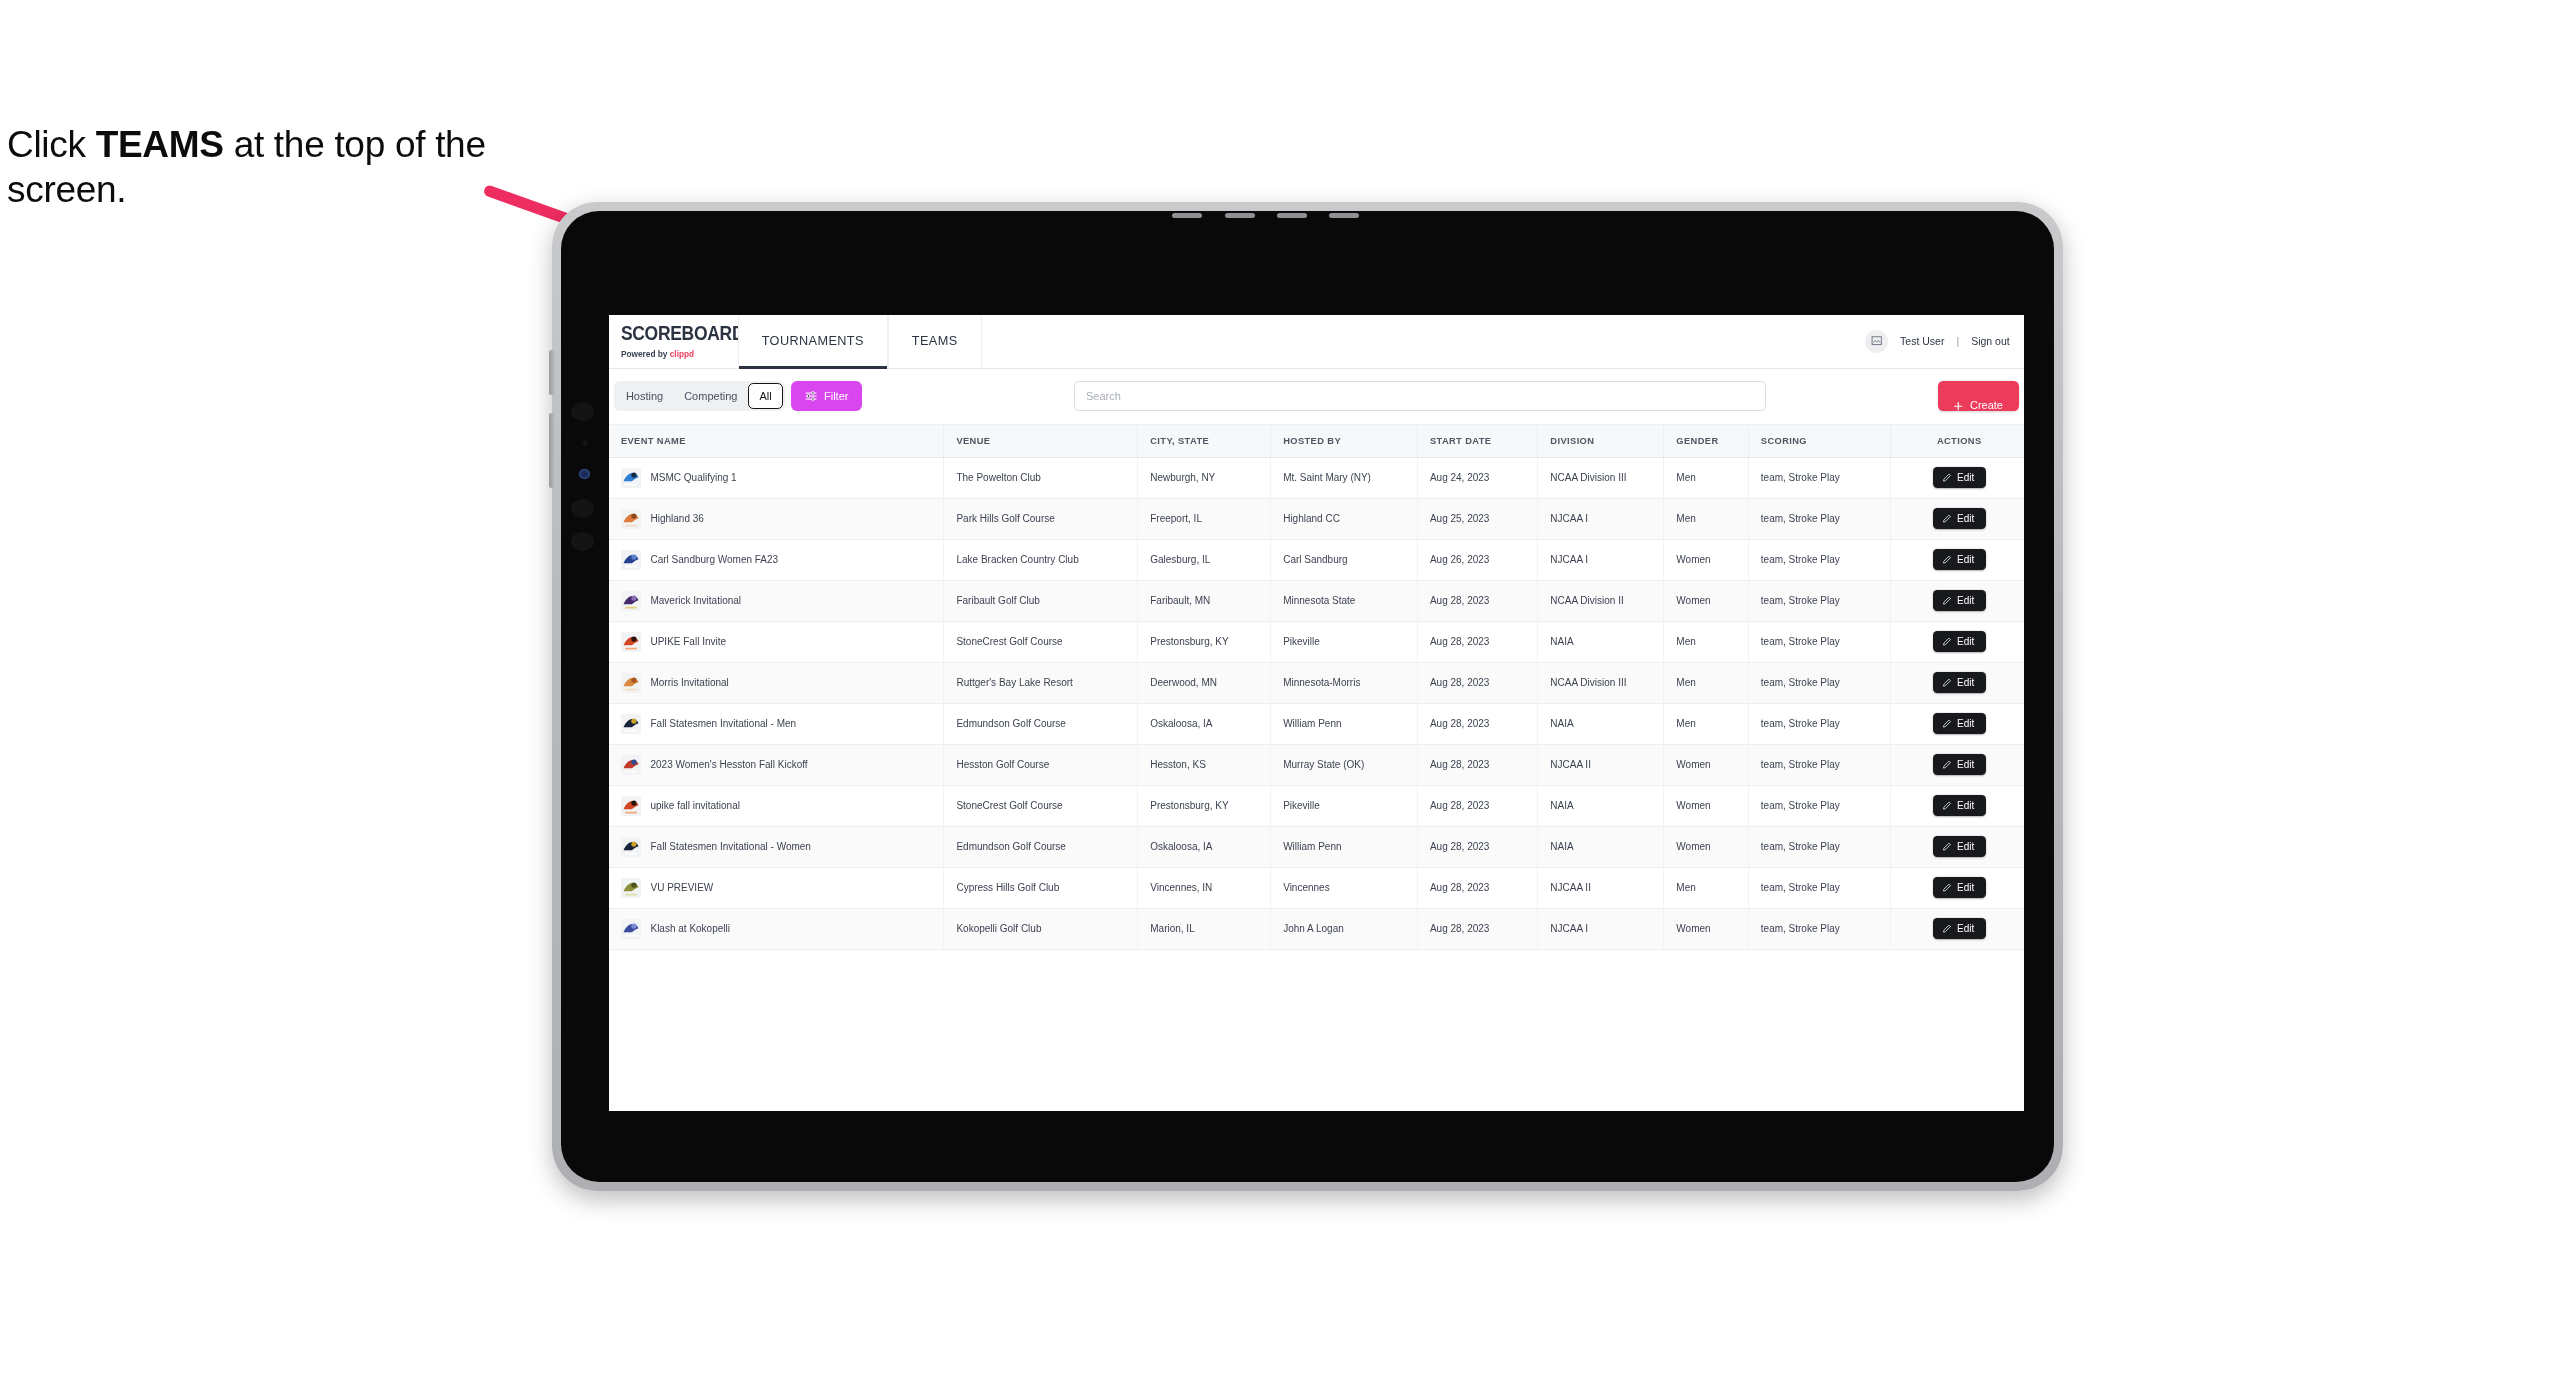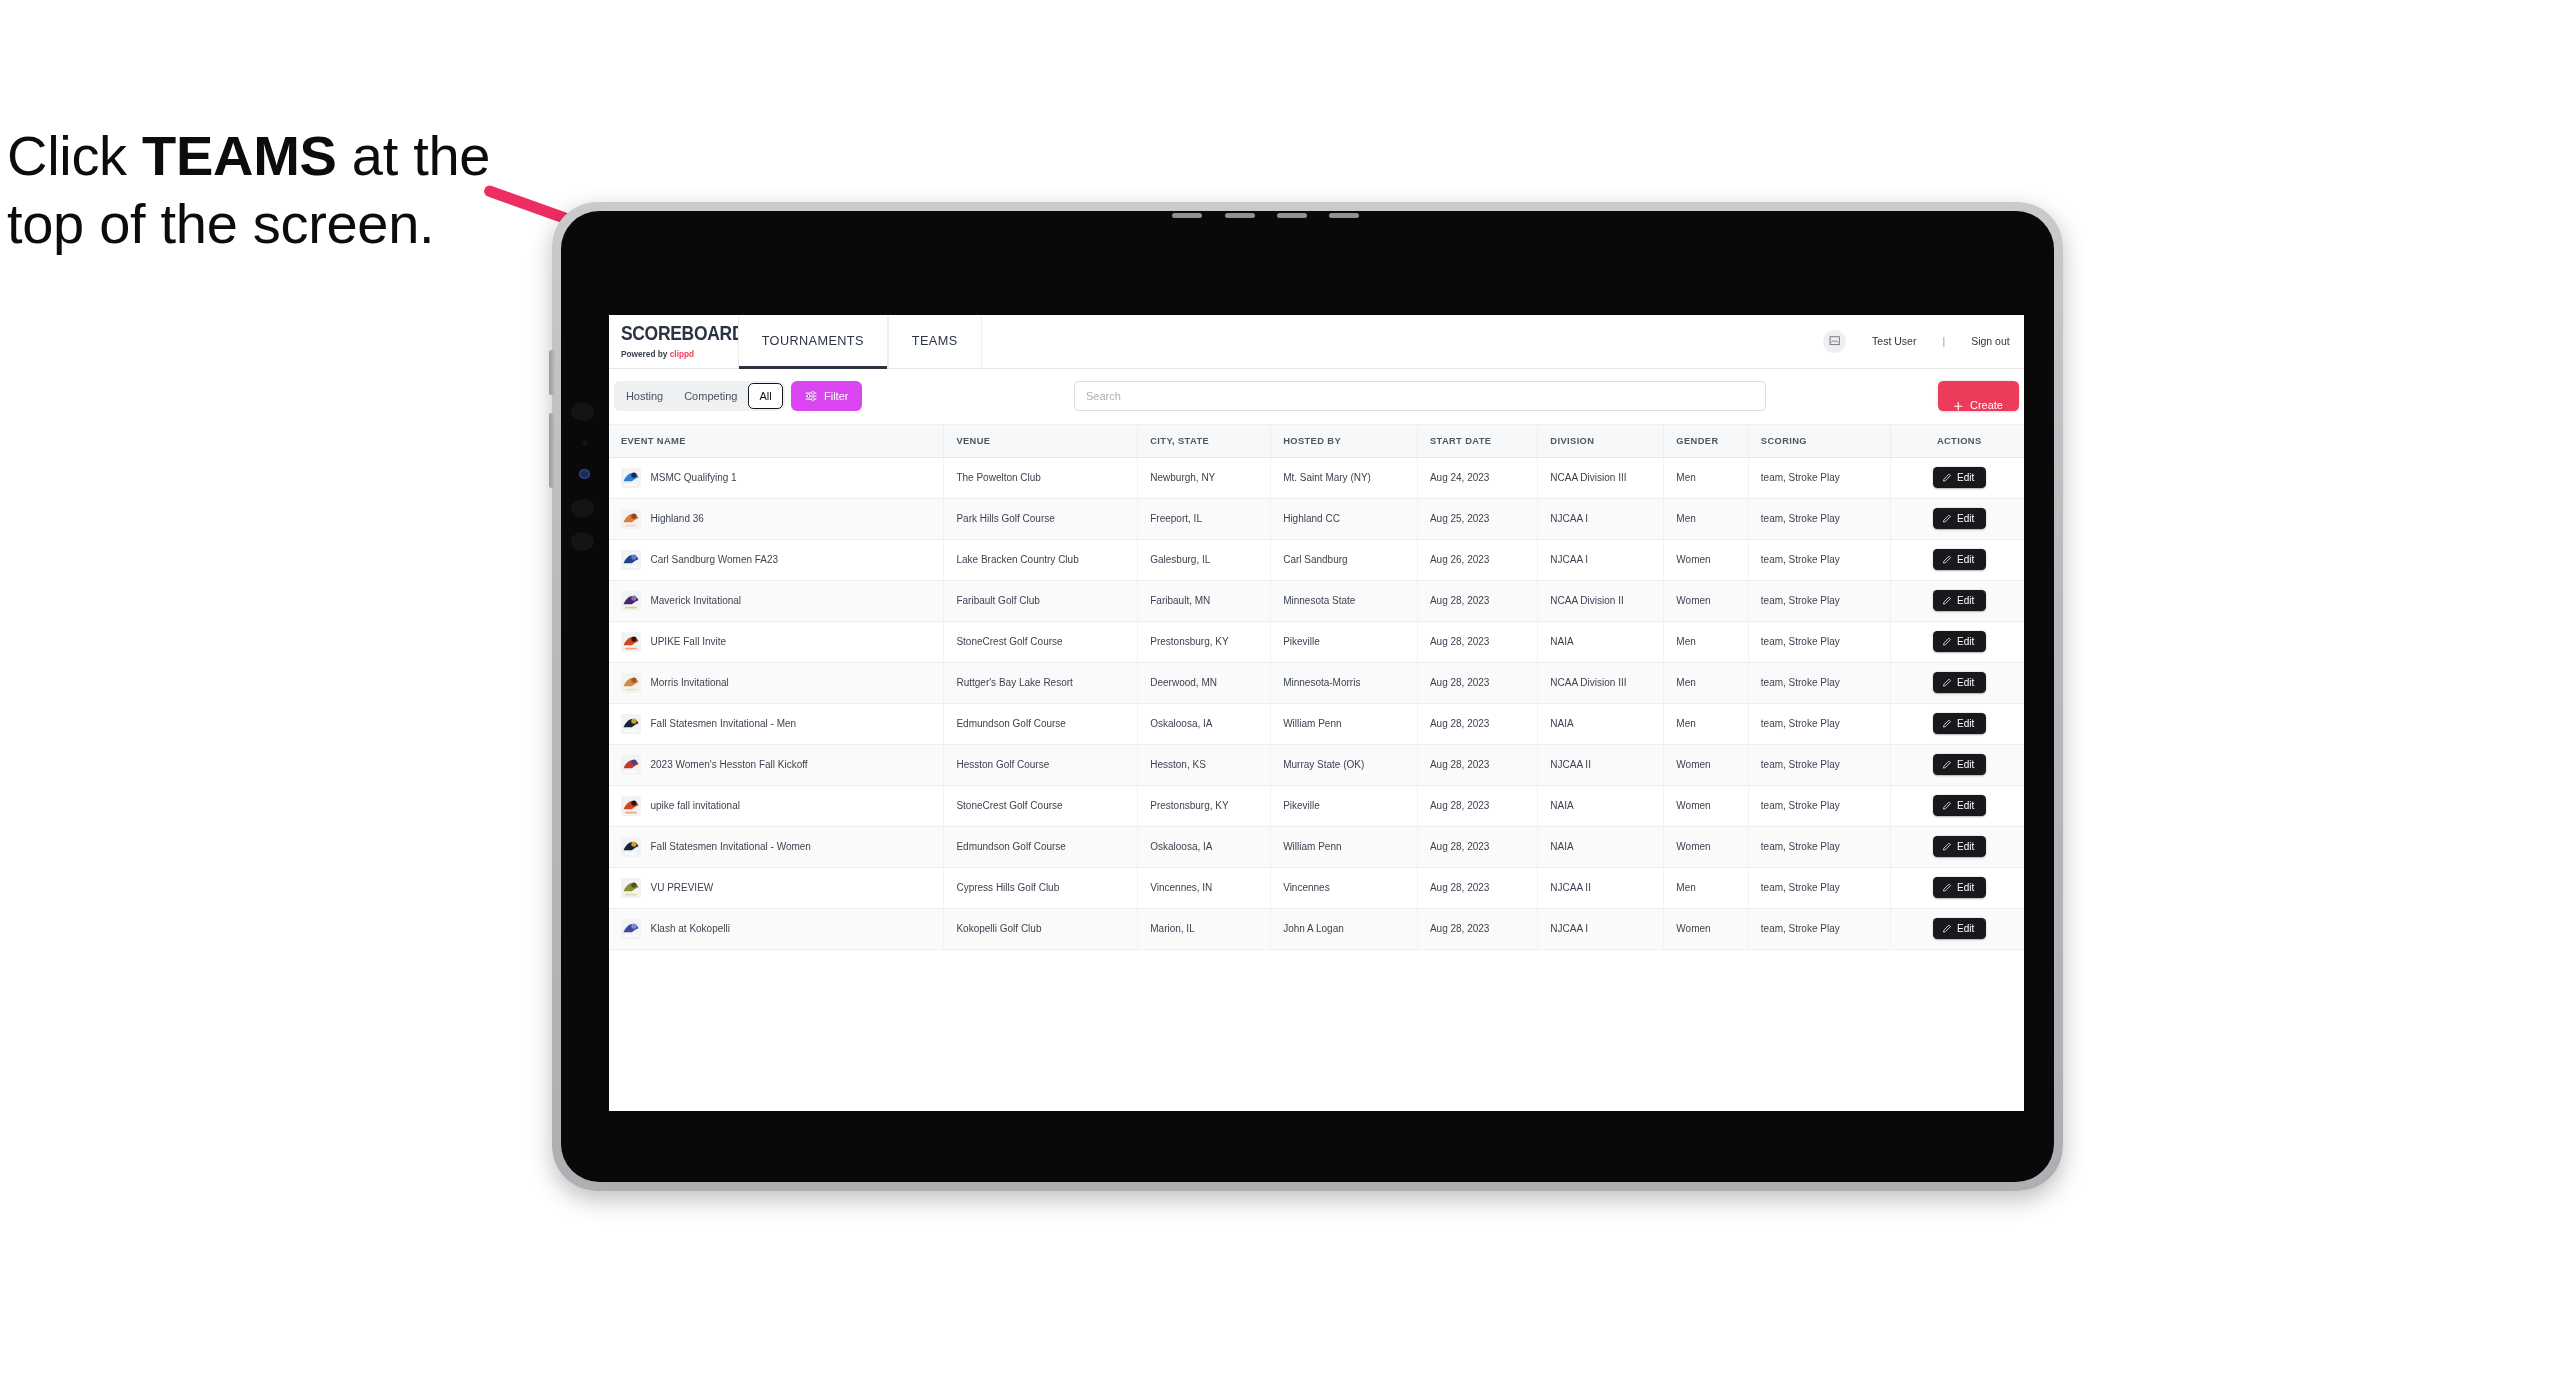--- a/index.html
+++ b/index.html
@@ -8,21 +8,21 @@
     background: #ffffff;
     font-family: "Liberation Sans", sans-serif;
     overflow: hidden;
   }
   #stage { position: relative; width: 2576px; height: 1386px; background:#fff; }
 
   
   #caption {
     position: absolute; left: 7px; top: 122px;
     width: 559px;
-    font-size: 56px; line-height: 1.22;
+    font-size: 37px; line-height: 1.22;
     color: #0c0c0c; letter-spacing: -0.3px;
   }
   #caption .bold { font-weight: 700; }
 
   
   #arrow { position: absolute; left: 472px; top: 179px; width: 472px; height: 192px; }
 
   
   #tablet {
     position: absolute; left: 552px; top: 202px;
@@ -87,21 +87,21 @@
     color: #2c3444; cursor: pointer; position: relative;
     border-left: 0.9px solid #eceef0; border-right: 0.9px solid #eceef0;
     background: #fff;
   }
   .navtab.active::after {
     content:""; position:absolute; left:0; right:0; bottom:-0.9px;
     height: 2.6px; background:#2b3242;
   }
 
   #header-right {
-    margin-left:auto; display:flex; align-items:center; gap:26px; padding-right: 14px;
+    margin-left:auto; display:flex; align-items:center; gap:12px; padding-right: 14px;
   }
   #avatar {
     width: 23px; height: 23px; border-radius: 50%; background:#efeff1;
     display:flex; align-items:center; justify-content:center;
   }
   #user-name { font-size: 10.5px; color:#2c3444; }
   #sign-out  { font-size: 10.5px; color:#2c3444; cursor:pointer; }
   .divider-pipe { font-size: 10.5px; color:#9aa0ab; }
 
   

